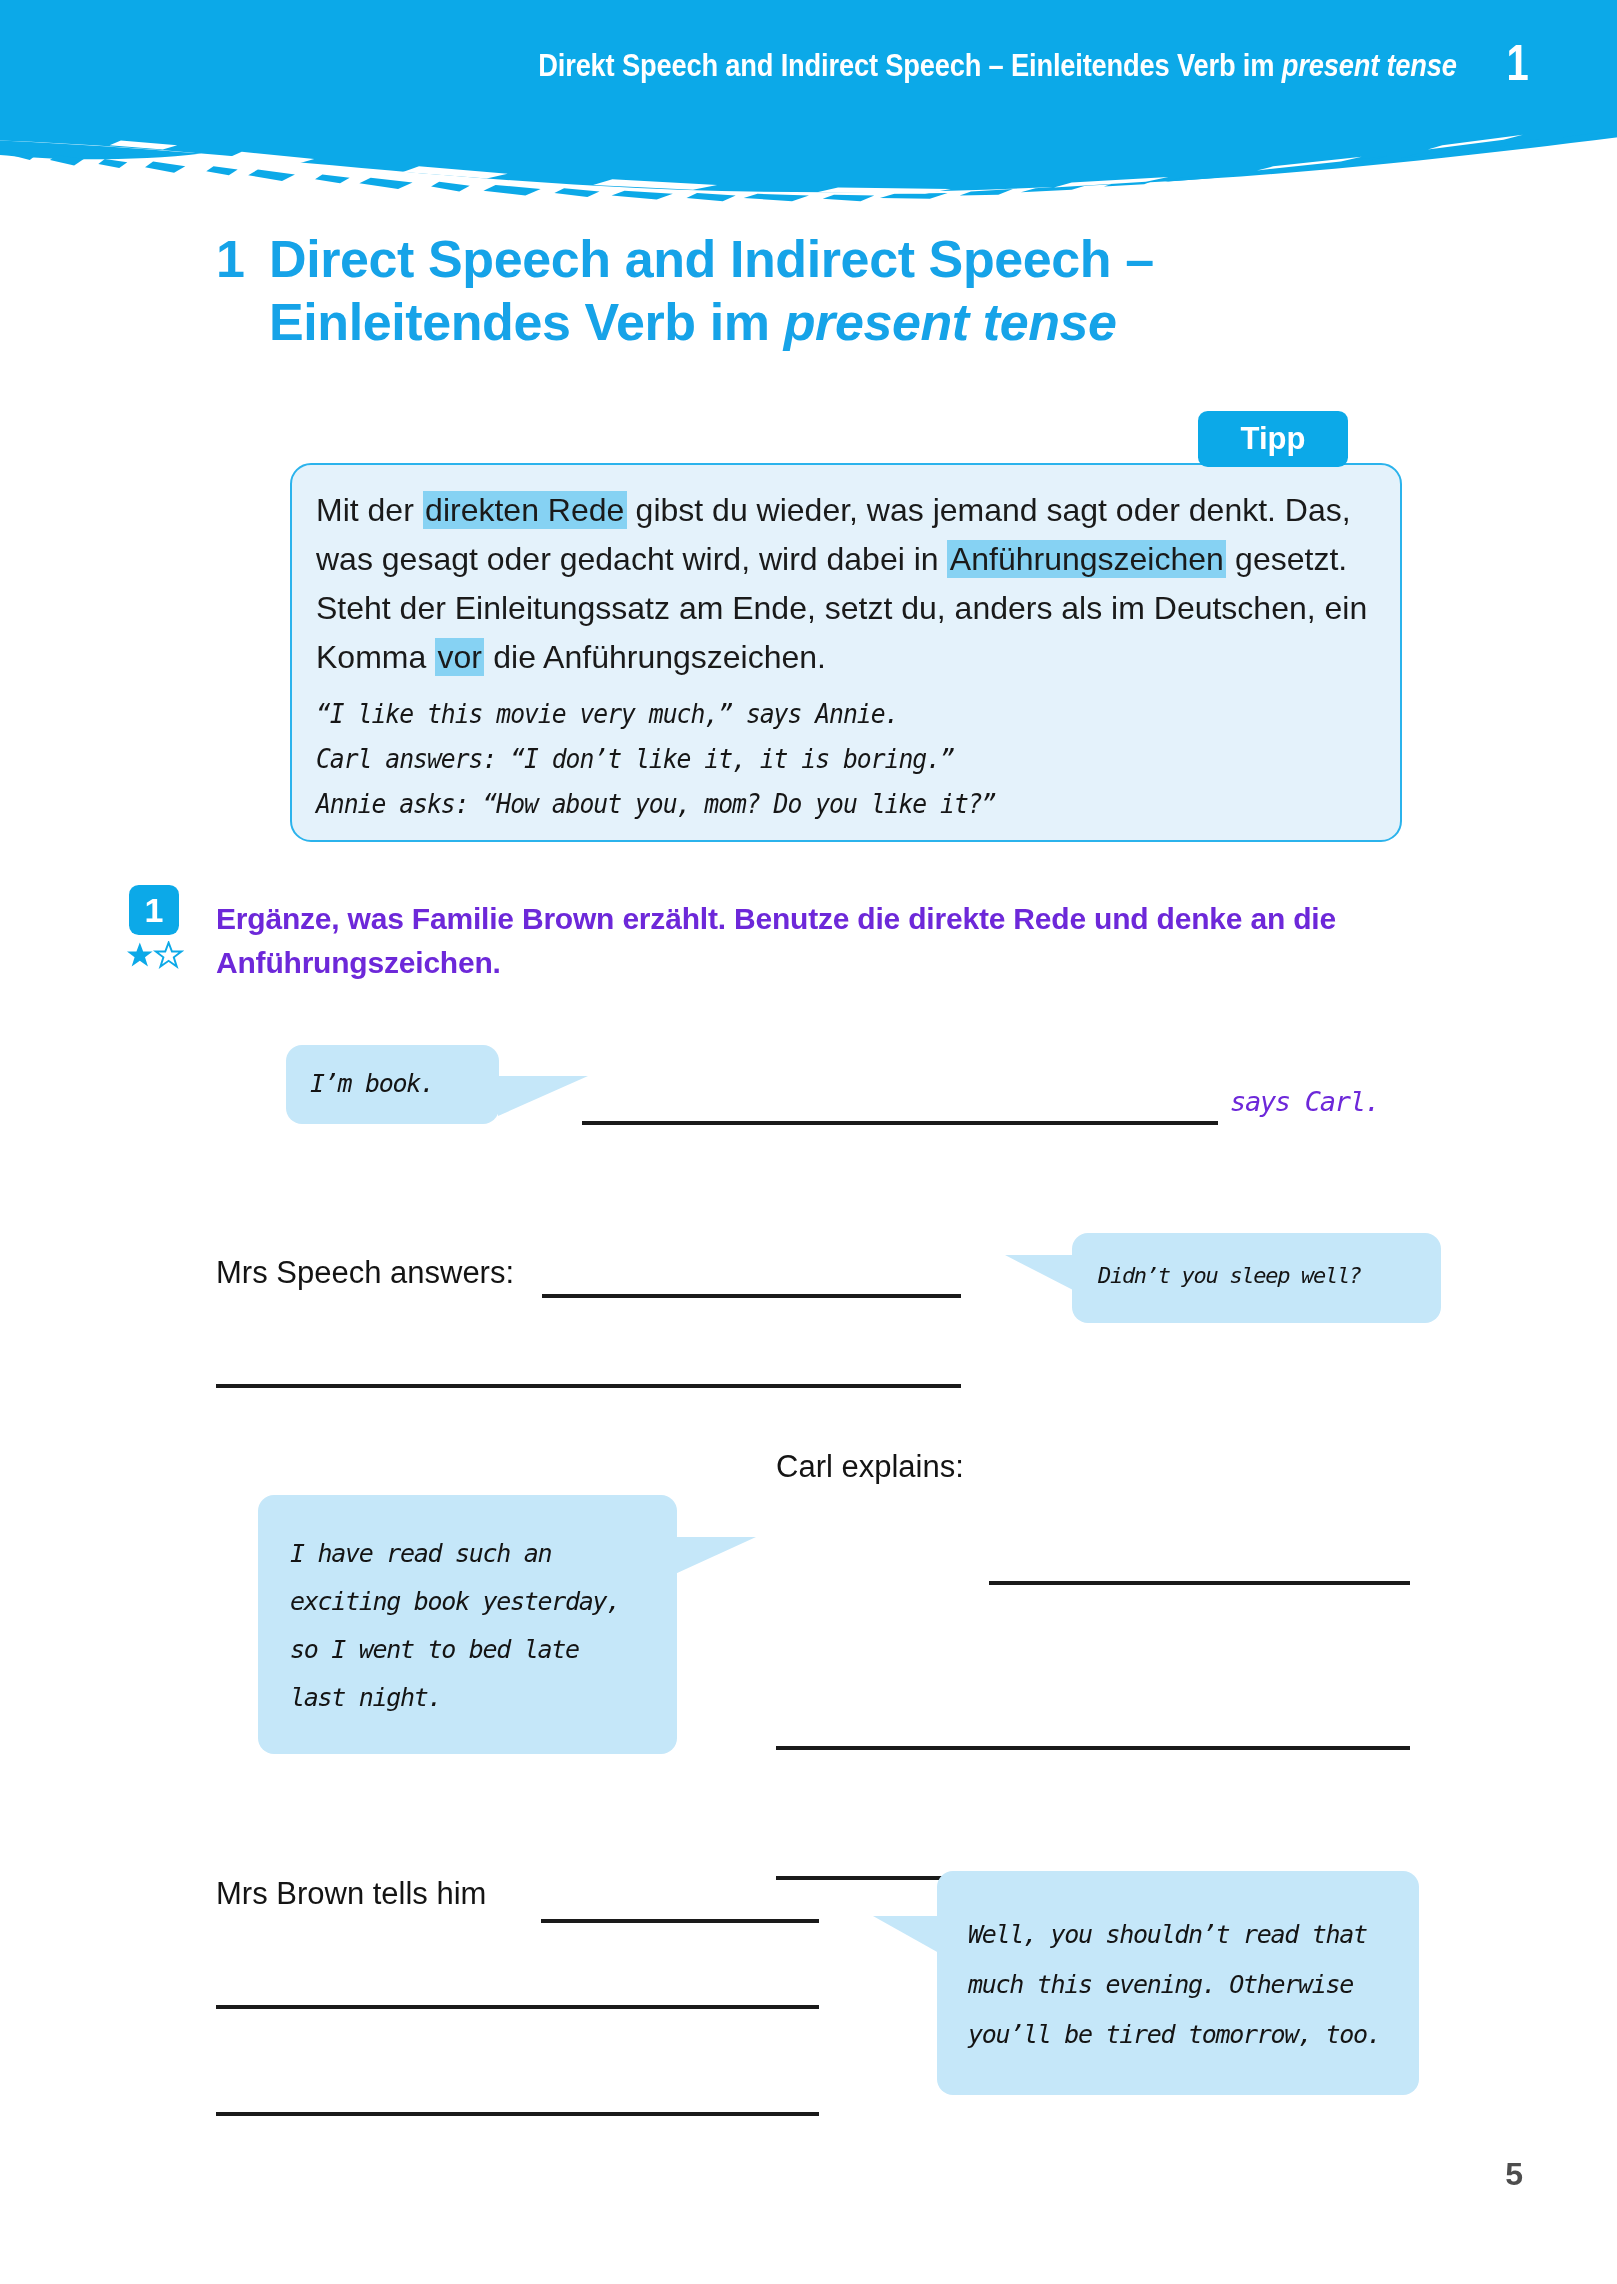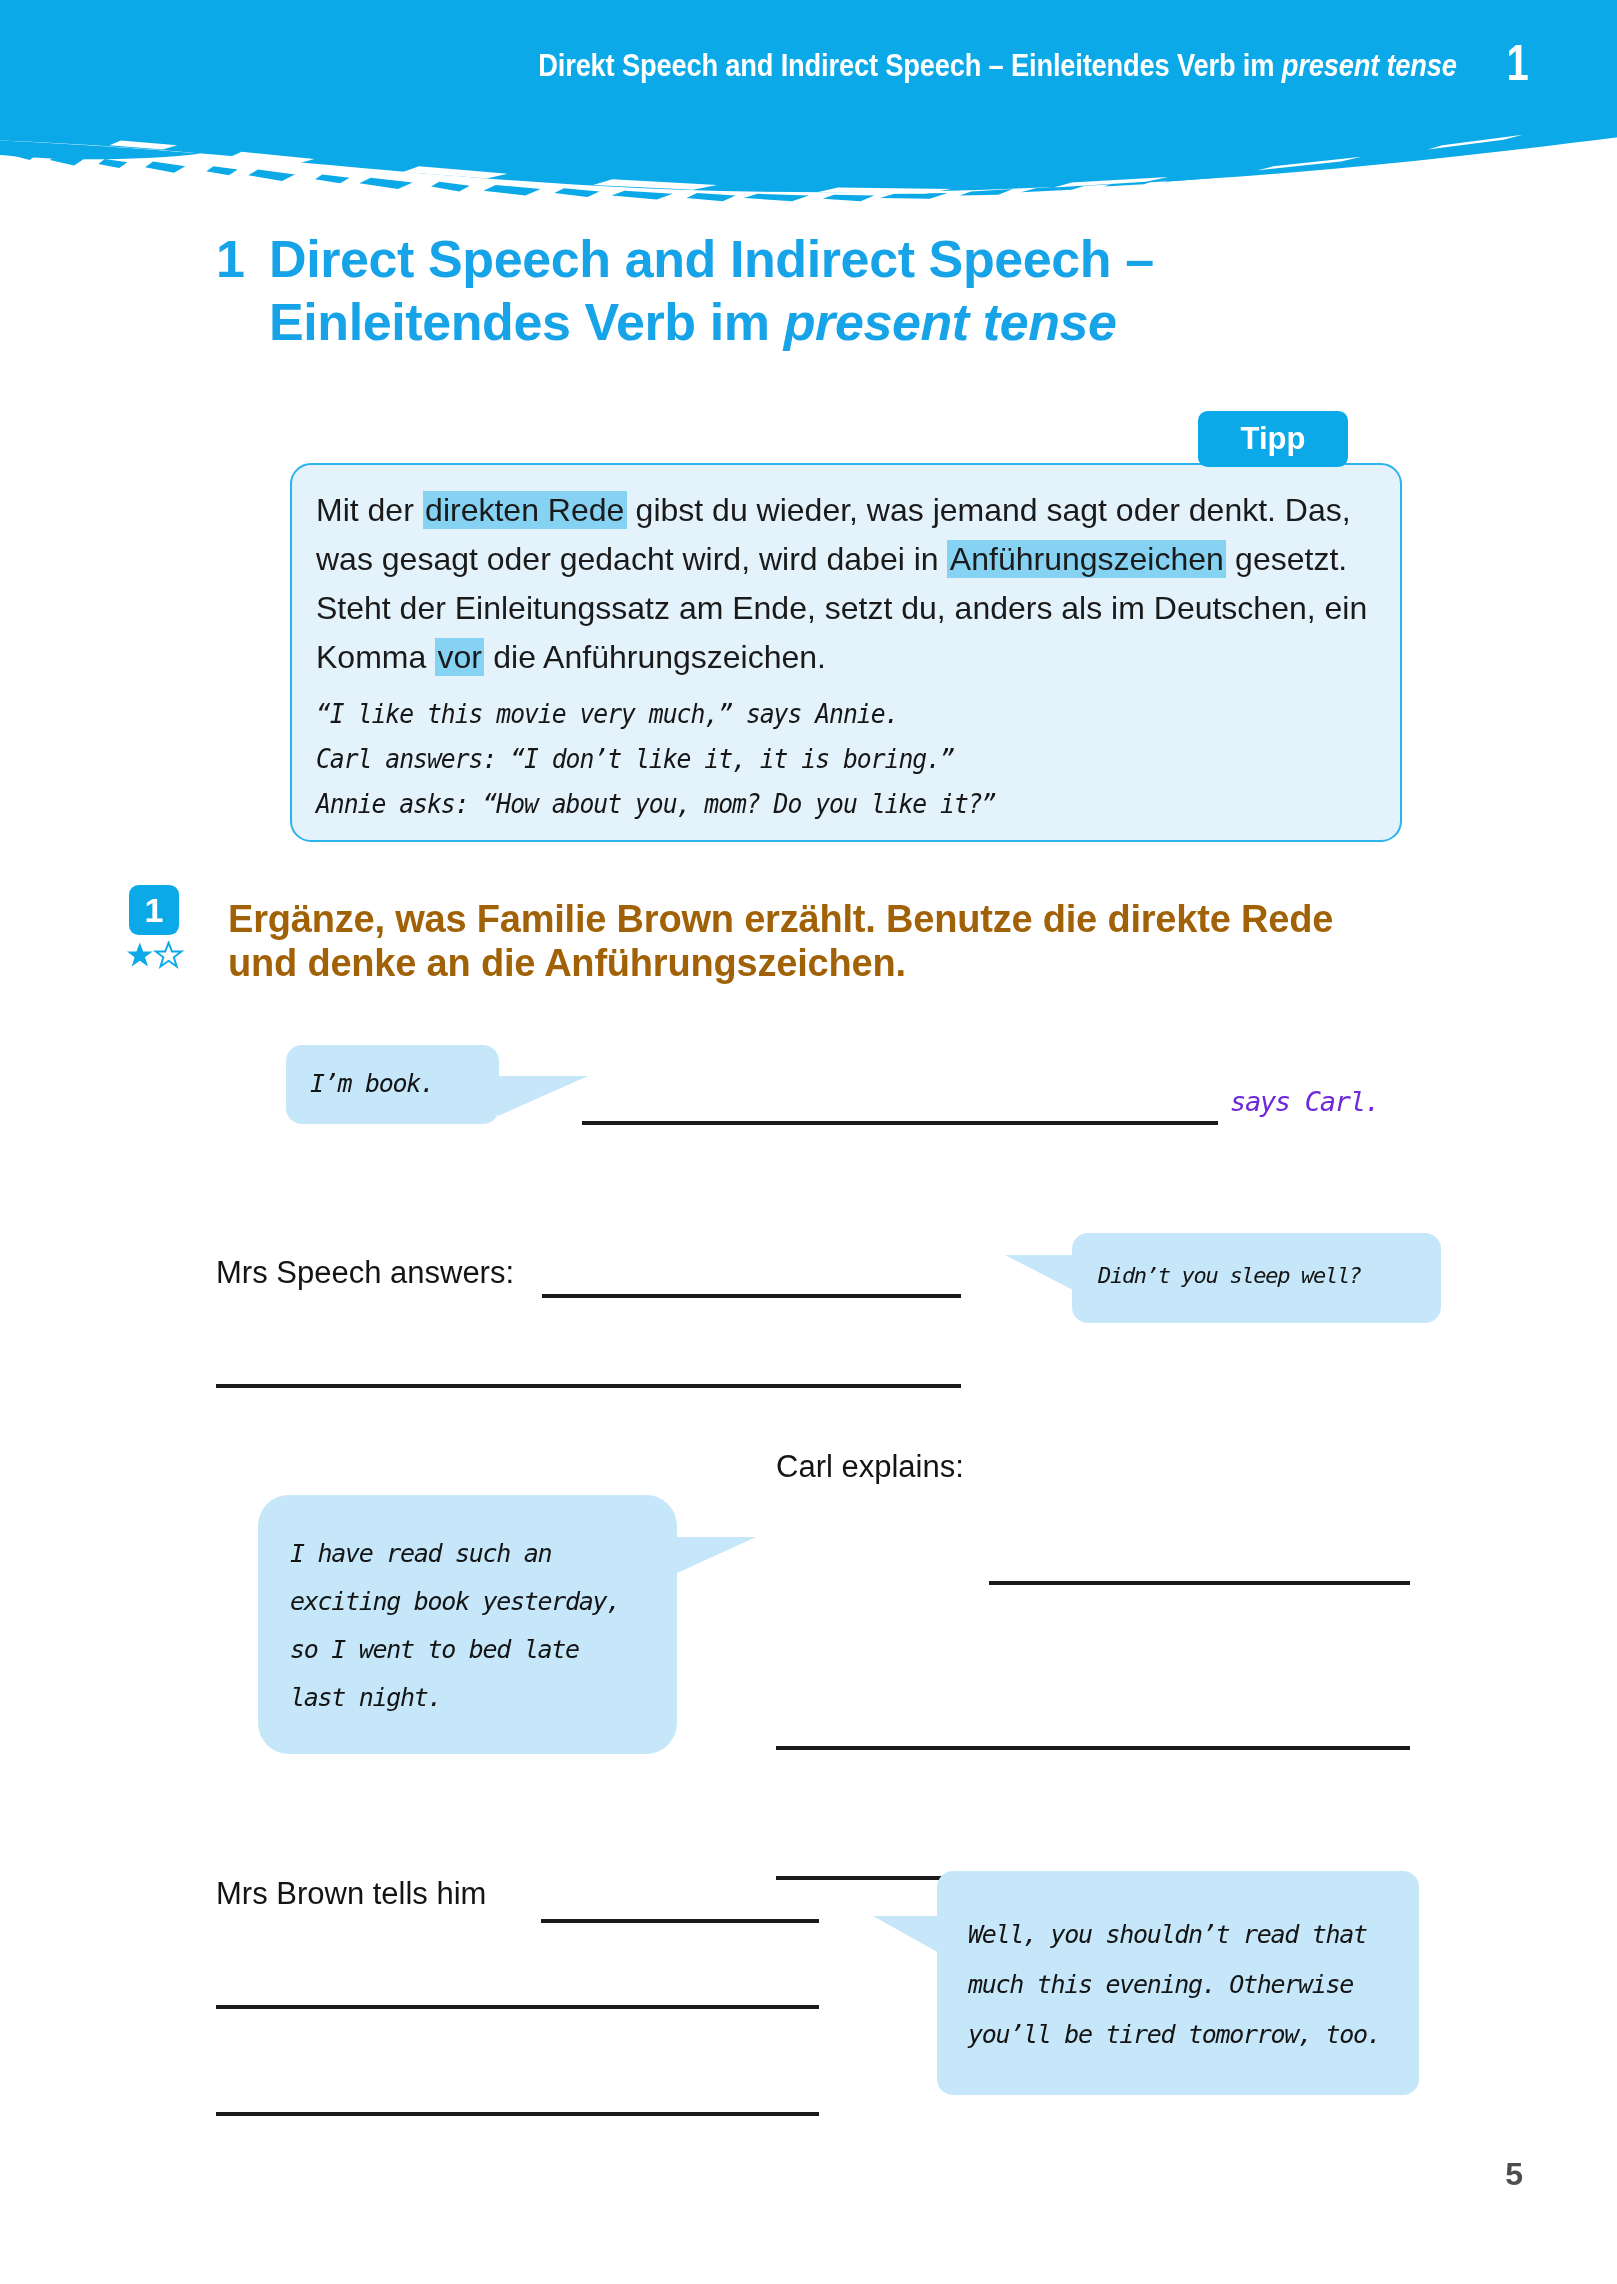--- a/index.html
+++ b/index.html
@@ -82,23 +82,23 @@
   
   .ex-badge {
     position:absolute; left:129px; top:885px;
     width:50px; height:50px; background:#0CA9E8; border-radius:9.7px;
     color:#fff; font-weight:bold; font-size:34px;
     font-family:"Liberation Sans Narrow","Liberation Sans", sans-serif;
     display:flex; align-items:center; justify-content:center;
   }
   .ex-stars { position:absolute; left:126px; top:941px; width:58px; height:32px; }
   .ex-instr {
-    position:absolute; left:228px; top:897px; width:1184px;
-    font-family:"Liberation Sans Narrow","Liberation Sans", sans-serif;
-    font-weight:bold; font-size:38px; line-height:44px; color:#a16207;
+    position:absolute; left:216px; top:897px; width:1184px;
+    font-family:"Liberation Sans Narrow","Liberation Sans", sans-serif;
+    font-weight:bold; font-size:30px; line-height:44px; color:#6d28d9;
     letter-spacing:-0.2px;
   }
 
   
   .bubble {
     position:absolute; background:#C5E7F9; border-radius:16px;
     font-family:"DejaVu Sans Mono", monospace;
     font-style:italic; color:#141414;
     letter-spacing:-1.3px;
   }
@@ -221,21 +221,21 @@
   <div class="answer-line" style="left:216px; top:1384px; width:745px;"></div>
 
   <div class="bubble" style="left:1072px; top:1233px; width:369px; height:90px;">
     <span class="txt" style="left:26px; top:24px; font-size:22px; line-height:37px;">Didn’t you sleep well?</span>
   </div>
   <div class="tail" style="left:1005px; top:1255px;
               border-top:0 solid transparent;
               border-right:68px solid #C5E7F9;
               border-bottom:35px solid transparent;"></div>
 
-  <div class="bubble" style="left:258px; top:1495px; width:419px; height:259px;border-radius:31px;">
+  <div class="bubble" style="left:258px; top:1495px; width:419px; height:259px;">
     <span class="txt" style="left:32px; top:35px; font-size:25px; line-height:48px;">I have read such an
 exciting book yesterday,
 so I went to bed late
 last night.</span>
   </div>
   <div class="tail" style="left:675px; top:1537px;
               border-top:0 solid transparent;
               border-left:81px solid #C5E7F9;
               border-bottom:37px solid transparent;"></div>
 

